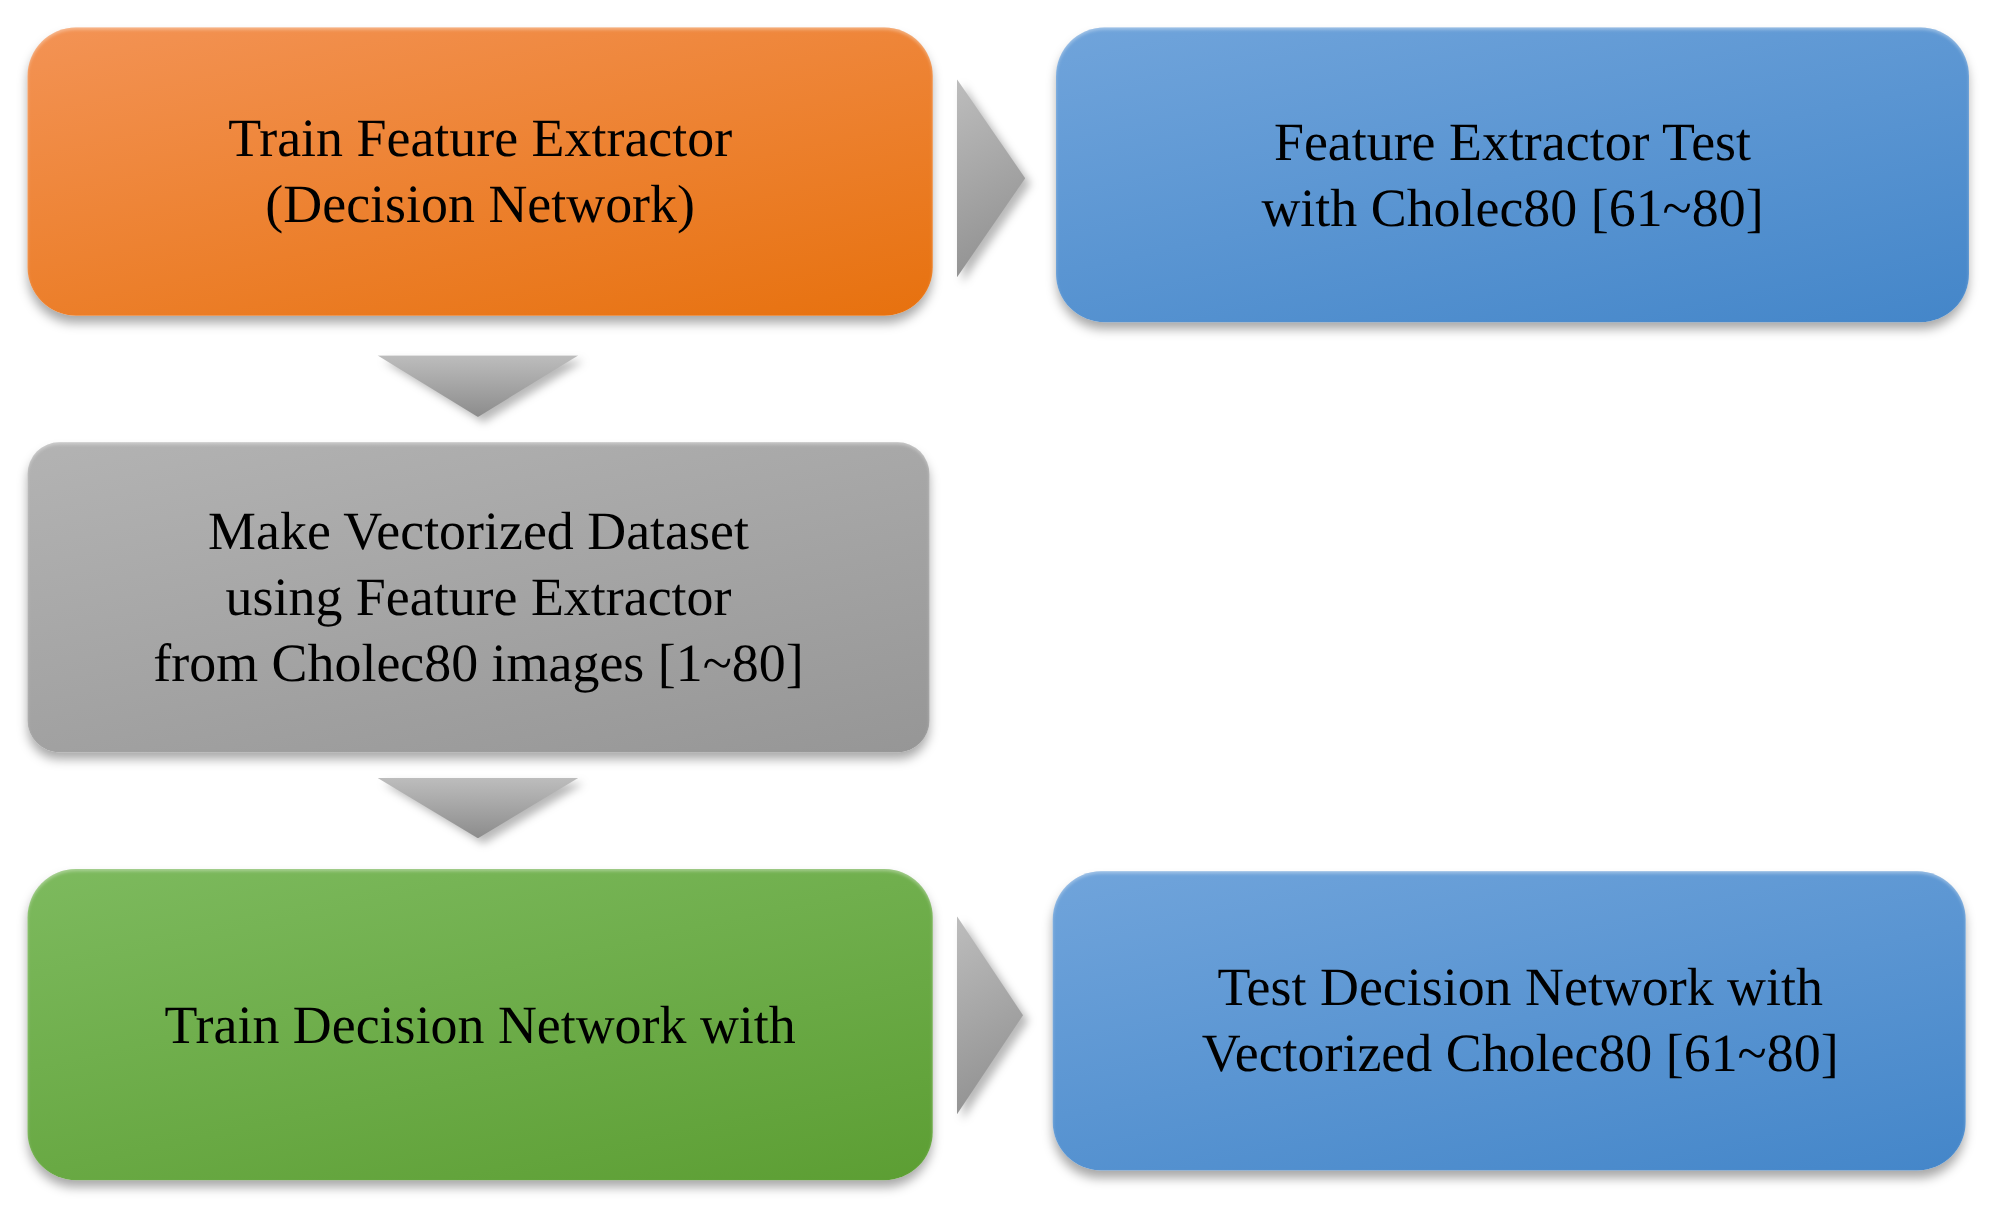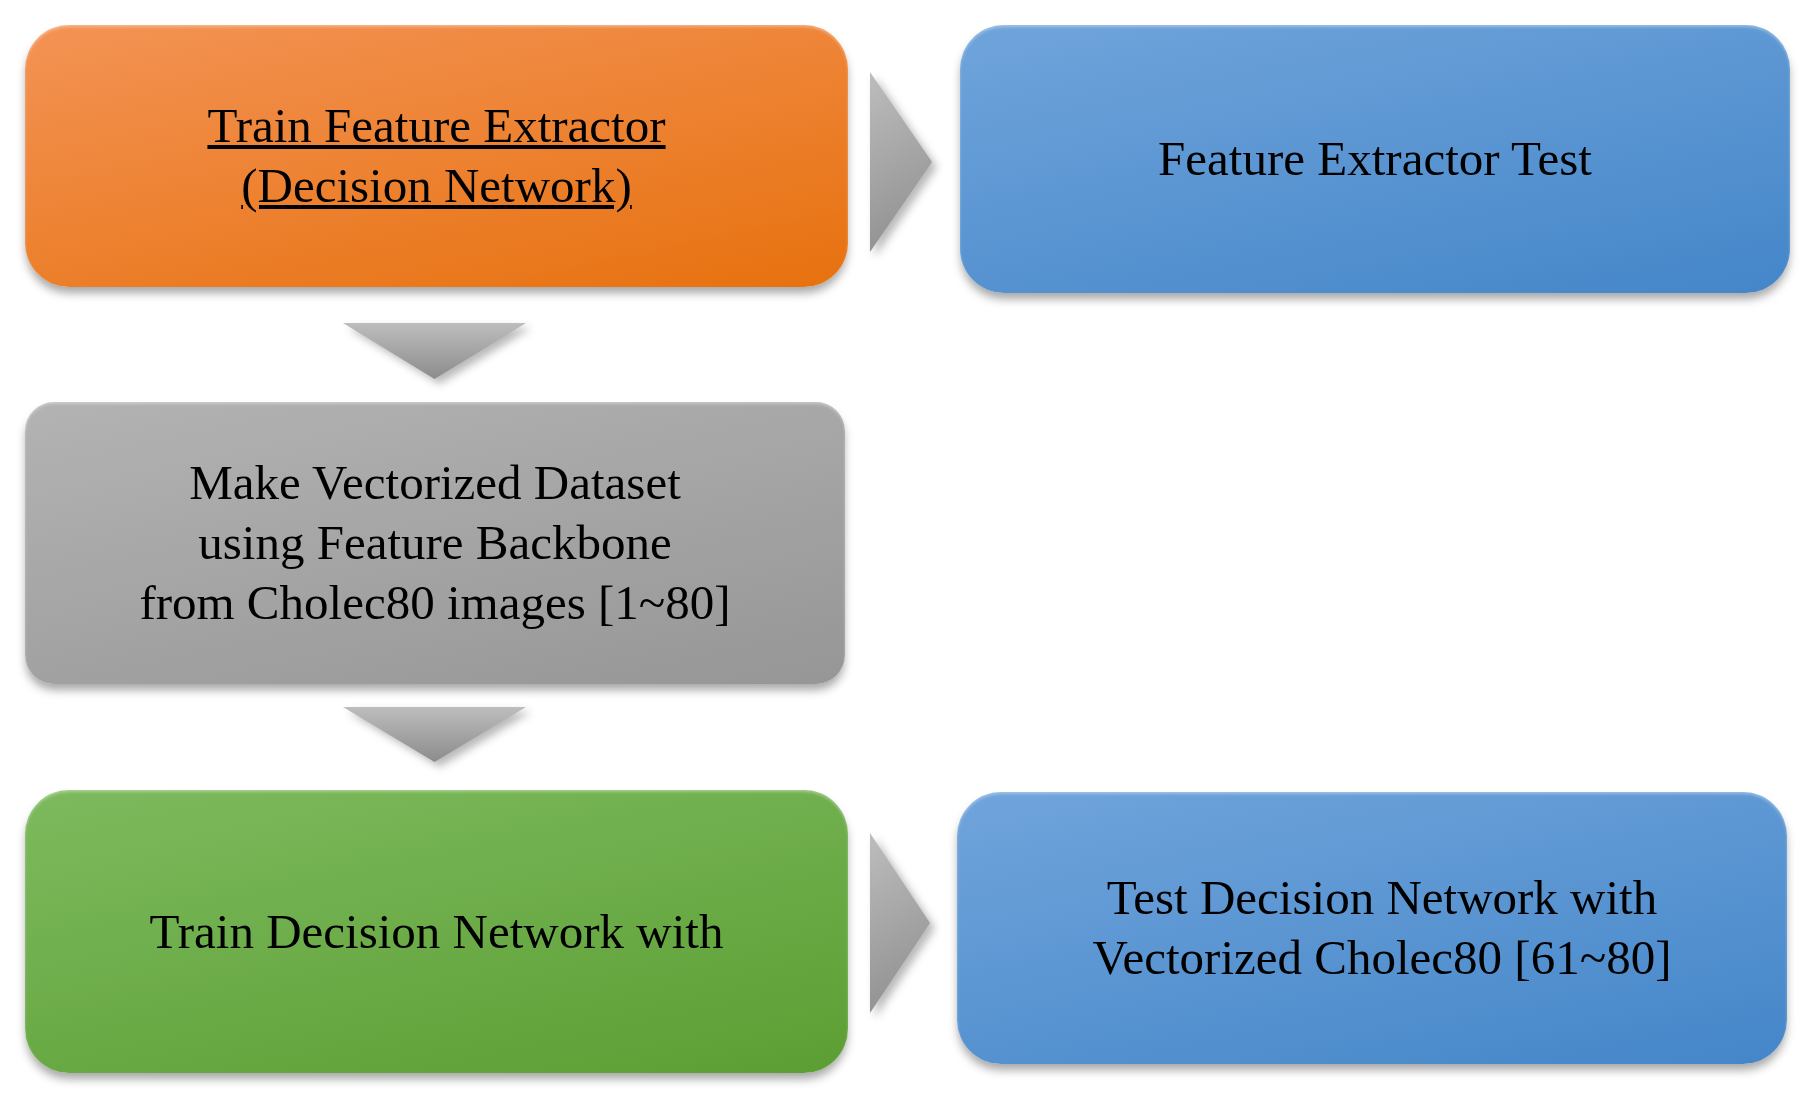--- a/index.html
+++ b/index.html
@@ -28,21 +28,21 @@
     box-sizing: border-box;
   }
   .node .line { display: block; white-space: nowrap; }
 
   .node.orange { background: linear-gradient(168deg, var(--orange_top), var(--orange_bottom)); }
   .node.blue   { background: linear-gradient(168deg, var(--blue_top),   var(--blue_bottom)); text-align: right; }
   .node.gray   { background: linear-gradient(168deg, var(--gray_top),   var(--gray_bottom)); border-radius: 29px; }
   .node.green  { background: linear-gradient(168deg, var(--green_top),  var(--green_bottom)); }
 
   
-  #node-0 { left: 25px;  top: 25px;  width: 823px; height: 262px; text-decoration: underline; }
+  #node-0 { left: 25px;  top: 25px;  width: 823px; height: 262px; }
   #node-1 { left: 960px; top: 25px;  width: 830px; height: 268px; }
   #node-2 { left: 25px;  top: 402px; width: 820px; height: 282px; }
   #node-3 { left: 25px;  top: 790px; width: 823px; height: 283px; }
   #node-4 { left: 957px; top: 792px; width: 830px; height: 272px; padding-left: 40px; }
 
   
   .arrow-wrap { position: absolute; filter: drop-shadow(5px 5px 4px rgba(0,0,0,0.28)); }
   .arrow-shape { width: 100%; height: 100%; }
   .arrow-right .arrow-shape {
     clip-path: polygon(0 0, 100% 50%, 0 100%);
@@ -66,29 +66,30 @@
     <span class="line">Train Feature Extractor</span>
     <span class="line">(Decision Network)</span>
   </div>
 
   <div id="arrow-0" class="arrow-wrap arrow-right">
     <div class="arrow-shape"></div>
   </div>
 
   <div id="node-1" class="node blue">
     <span class="line">Feature Extractor Test</span>
+    <span class="line">with Cholec80 [61~80]</span>
   </div>
 
   <div id="arrow-1" class="arrow-wrap arrow-down">
     <div class="arrow-shape"></div>
   </div>
 
   <div id="node-2" class="node gray">
     <span class="line">Make Vectorized Dataset</span>
-    <span class="line">using Feature Backbone</span>
+    <span class="line">using Feature Extractor</span>
     <span class="line">from Cholec80 images [1~80]</span>
   </div>
 
   <div id="arrow-2" class="arrow-wrap arrow-down">
     <div class="arrow-shape"></div>
   </div>
 
   <div id="node-3" class="node green">
     <span class="line">Train Decision Network with</span>
   </div>

